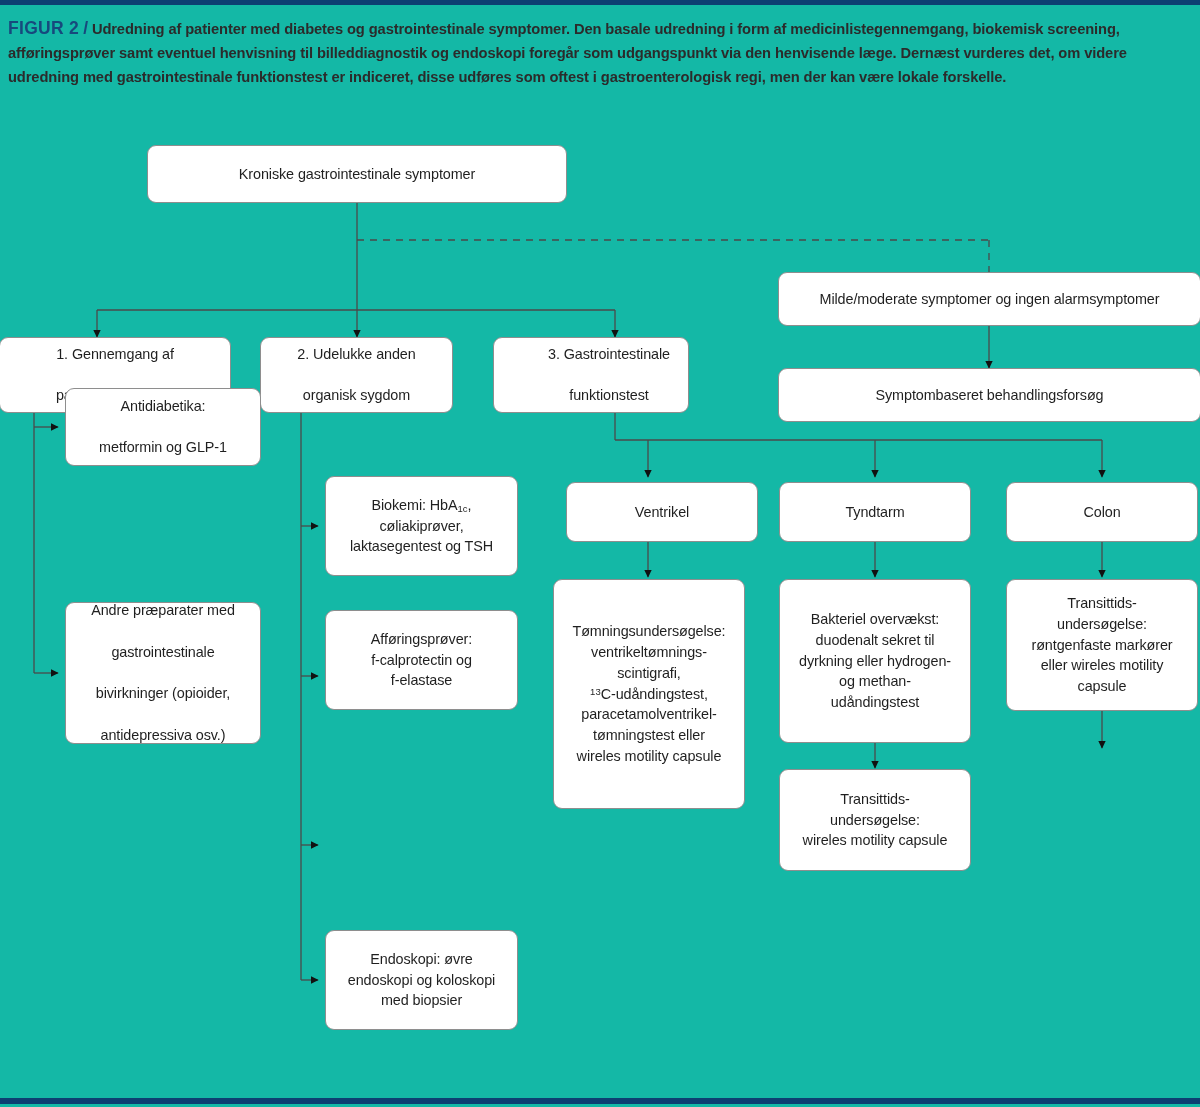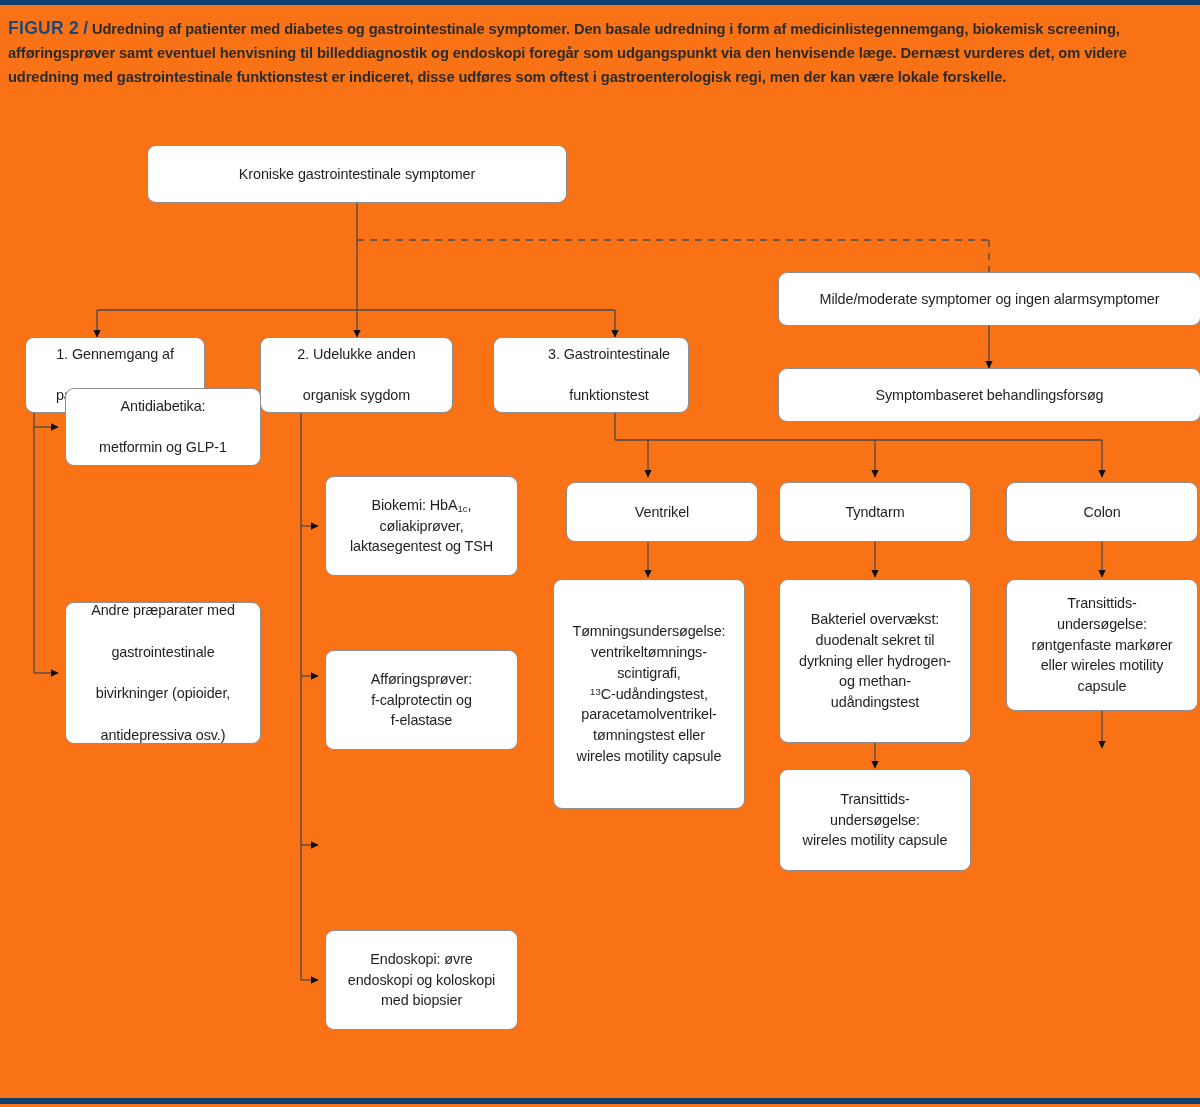--- a/index.html
+++ b/index.html
@@ -9,21 +9,21 @@
   }
   body {
     font-family: "Liberation Sans", sans-serif;
     color: #1a1a1a;
   }
   #figure-root {
     position: relative;
     width: 1200px;
     height: 1107px;
     overflow: hidden;
-    background: #f97316;
+    background: #14b8a6;
   }
 
   
   .rule-top {
     position: absolute;
     left: 0; top: 0;
     width: 1200px; height: 5px;
     background: #0d3f72;
   }
   .rule-bottom {
@@ -159,21 +159,21 @@
 
         <path d="M1102,412 L1102,447" marker-end="url(#ah)"></path>
         <path d="M1102,580 L1102,618" marker-end="url(#ah)"></path>
       </g>
     </svg>
 
     <div class="node" style="left:147px; top:15px; width:420px; height:58px;">
       <span>Kroniske gastrointestinale symptomer</span>
     </div>
 
-    <div class="node" style="left:-1px; top:207px; width:180px; height:76px;margin-left:26px;">
+    <div class="node" style="left:-1px; top:207px; width:232px; height:76px;">
       <span>
         <span>1. Gennemgang af</span><br>
         <span>patientens medicin</span>
       </span>
     </div>
 
     <div class="node" style="left:260px; top:207px; width:193px; height:76px;">
       <span>
         <span>2. Udelukke anden</span><br>
         <span>organisk sygdom</span>
@@ -208,21 +208,21 @@
         <span>gastrointestinale</span><br>
         <span>bivirkninger (opioider,</span><br>
         <span>antidepressiva osv.)</span>
       </span>
     </div>
 
     <div class="node" style="left:325px; top:346px; width:193px; height:100px;">
       <span>Biokemi: HbA<sub>1c</sub>,<br>cøliakiprøver,<br>laktasegentest og TSH</span>
     </div>
 
-    <div class="node" style="left:325px; top:520px; width:193px; height:100px;">
+    <div class="node" style="left:325px; top:480px; width:193px; height:100px;">
       <span>Afføringsprøver:<br>f-calprotectin og<br>f-elastase</span>
     </div>
 
 
     <div class="node" style="left:325px; top:800px; width:193px; height:100px;">
       <span>Endoskopi: øvre<br>endoskopi og koloskopi<br>med biopsier</span>
     </div>
 
     <div class="node" style="left:553px; top:352px; width:192px; height:60px;margin-left:13px;">
       <span>Ventrikel</span>

